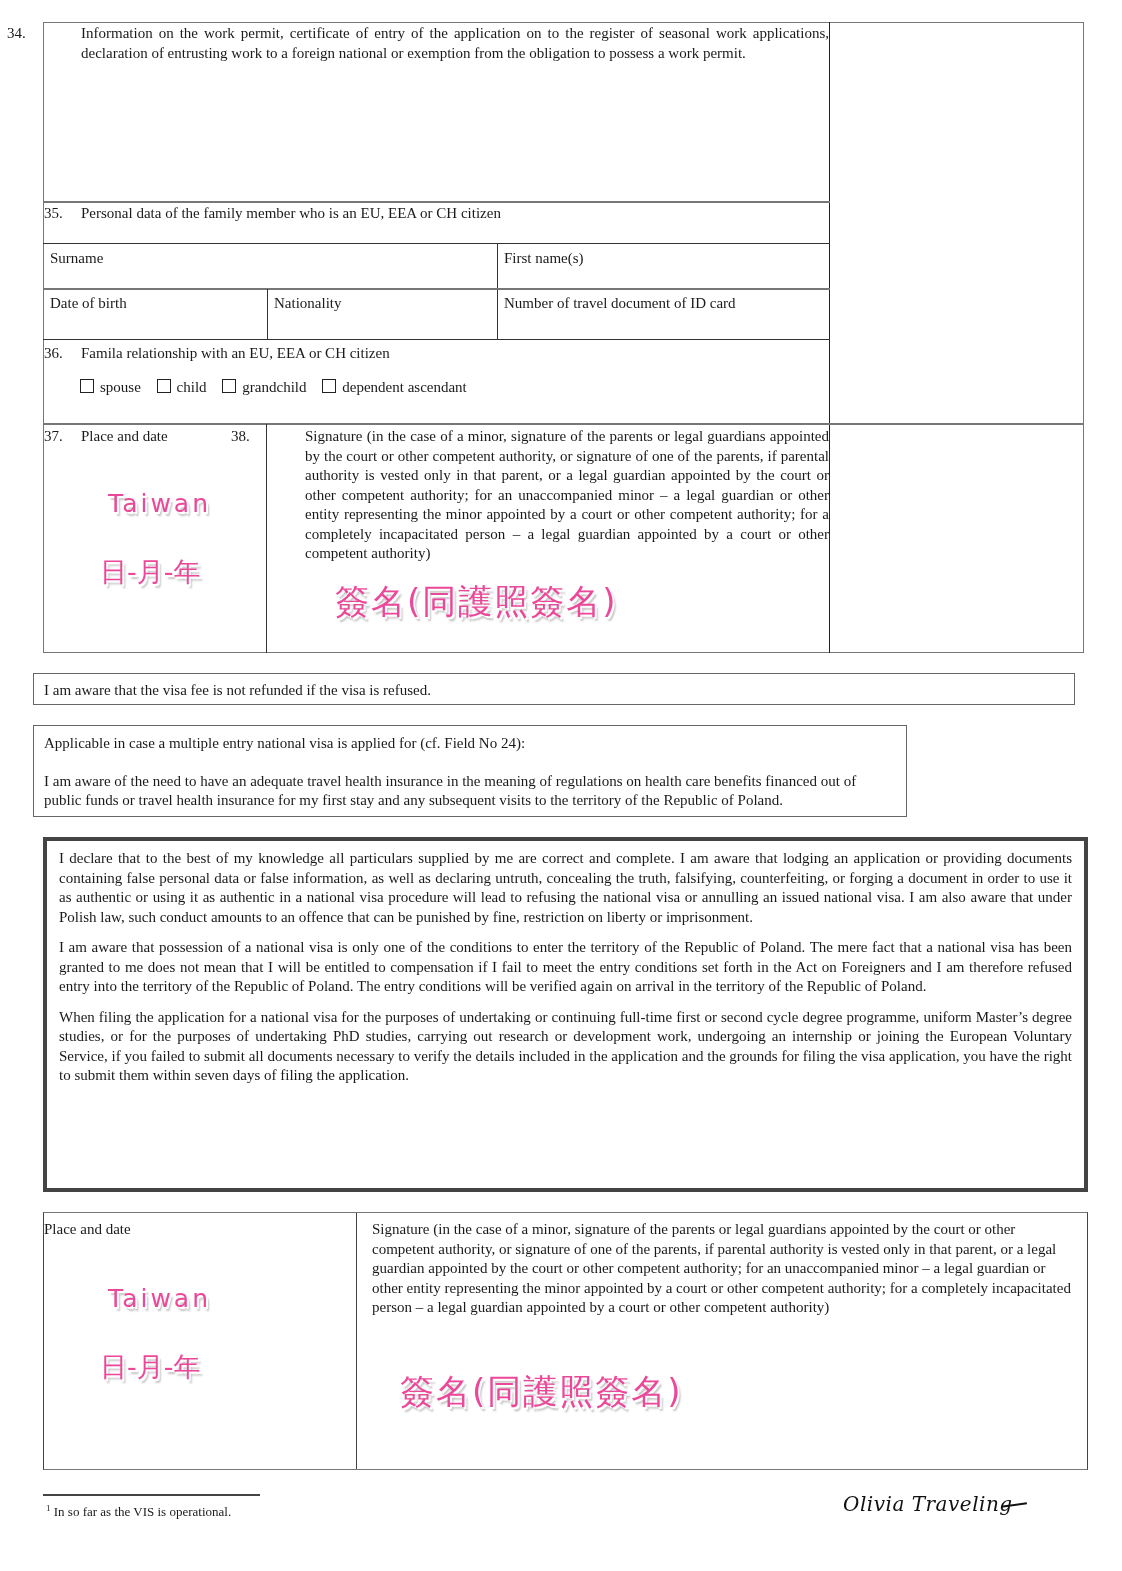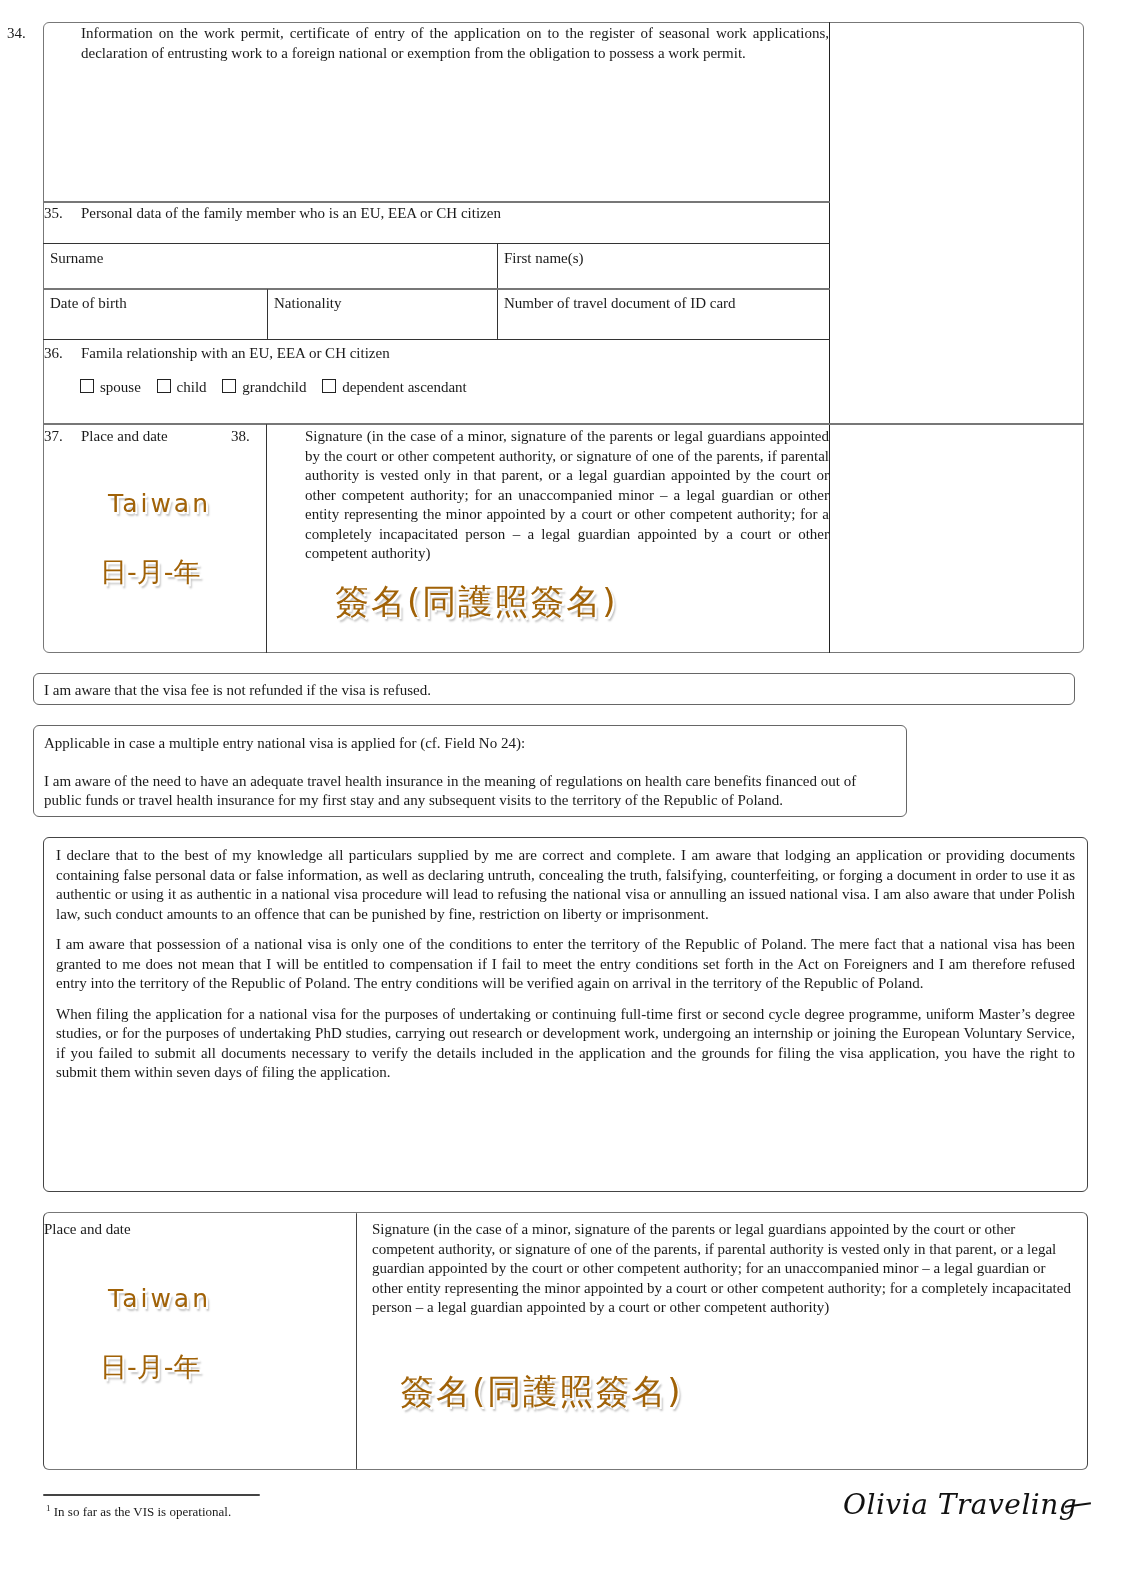--- a/index.html
+++ b/index.html
@@ -1,37 +1,37 @@
 <!DOCTYPE html>
 <html><head>
 <meta charset="utf-8">
 <style>
   html, body { margin: 0; padding: 0; background: #ffffff; }
   body {
     width: 1122px; height: 1571px; position: relative; overflow: hidden;
     font-family: "Liberation Serif", "DejaVu Serif", serif;
     font-size: 15px; color: #1a1a1a; line-height: 19.5px;
   }
-  .abs { position: absolute; box-sizing: border-box; border-radius: 6px; }
-  .bline { border: 1px solid #0ea5e9; }
+  .abs { position: absolute; box-sizing: border-box; }
+  .bline { border: 4px solid #0ea5e9; }
   .cell { position: absolute; box-sizing: border-box; }
   .num { display: inline-block; width: 37px; }
   .hang { padding-left: 37px; text-indent: -37px; }
   .just { text-align: justify; }
   .hand {
-    position: absolute; color: #a16207; font-family: "DejaVu Sans", sans-serif;
+    position: absolute; color: #ec4899; font-family: "DejaVu Sans", sans-serif;
     text-shadow: 2px 2px 0 #fff, 3px 4px 2px rgba(0,0,0,0.25);
     white-space: nowrap;
   }
   .cb { display: inline-block; width: 12px; height: 12px; border: 1.3px solid #222; vertical-align: -1px; margin-right: 6px; }
   .cbi { margin-right: 12px; display: inline-block; text-align: right; }
   .p { margin: 0 0 11px 0; }
   .watermark {
     position: absolute; left: 843px; top: 1495px; font-family: "DejaVu Serif", serif;
-    font-style: italic; font-size: 28px; color: #111; letter-spacing: 0.5px;
+    font-style: italic; font-size: 20px; color: #111; letter-spacing: 0.5px;
   }
   .watermark::after {
     content: ""; position: absolute; right: -14px; bottom: 9px; width: 26px; height: 2px;
     background: #111; transform: rotate(-8deg);
   }
 </style>
 </head>
 <body>
 
 <div class="abs" style="left:43px; top:22px; width:1041px; height:631px; border:1.5px solid #777;"></div>

